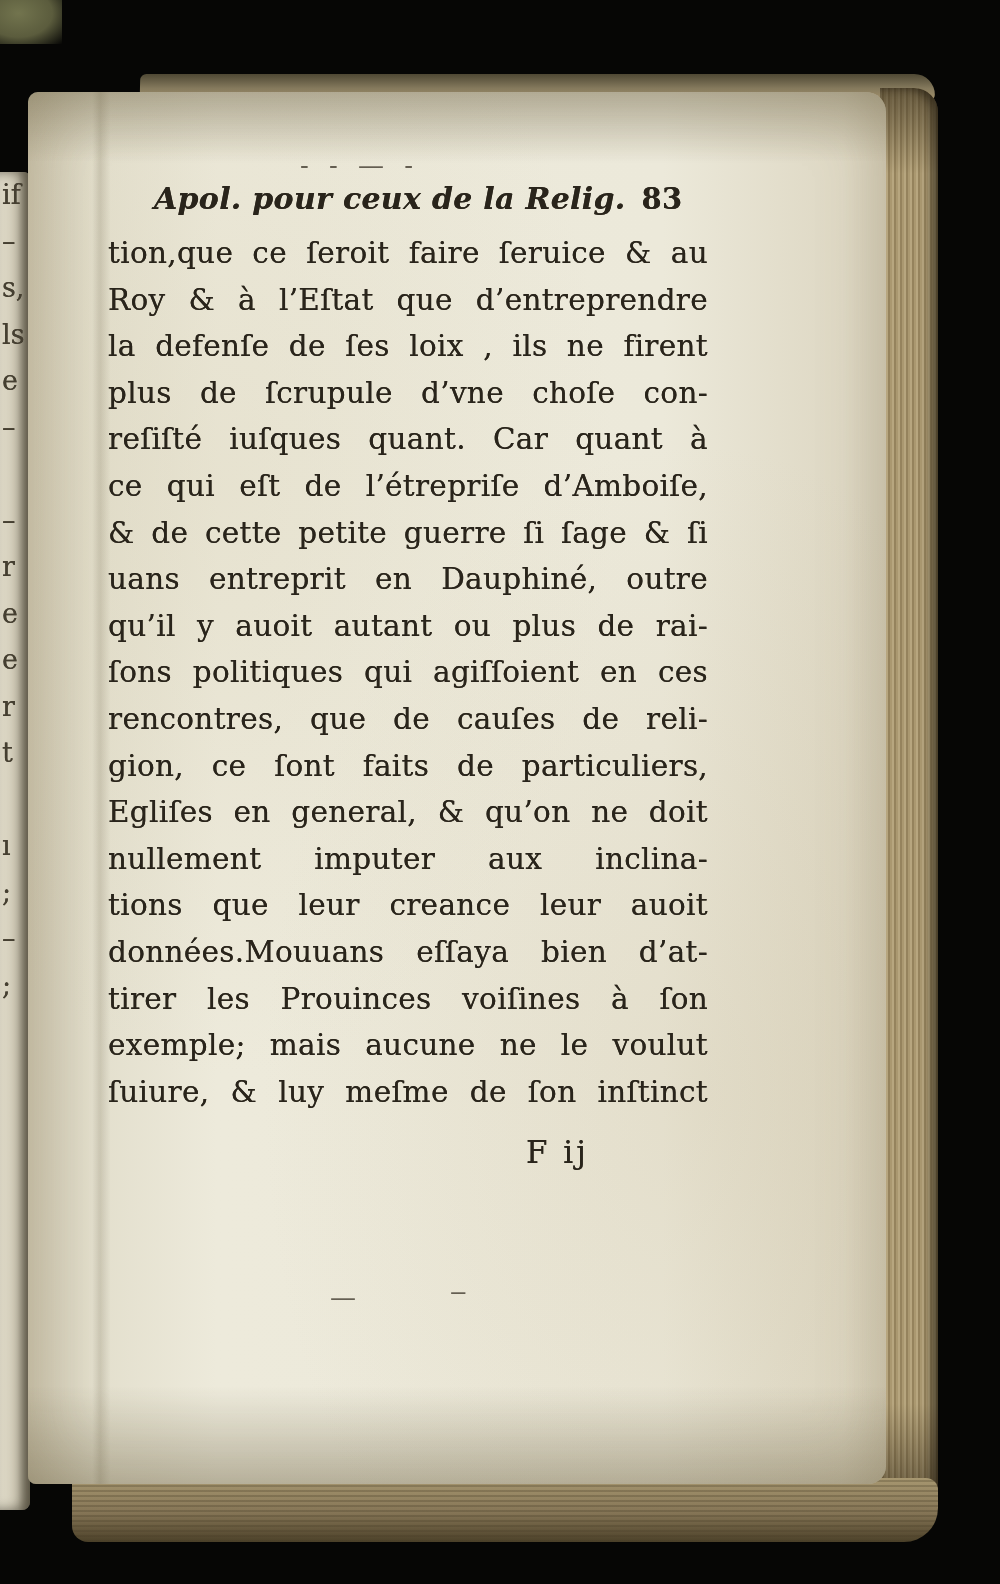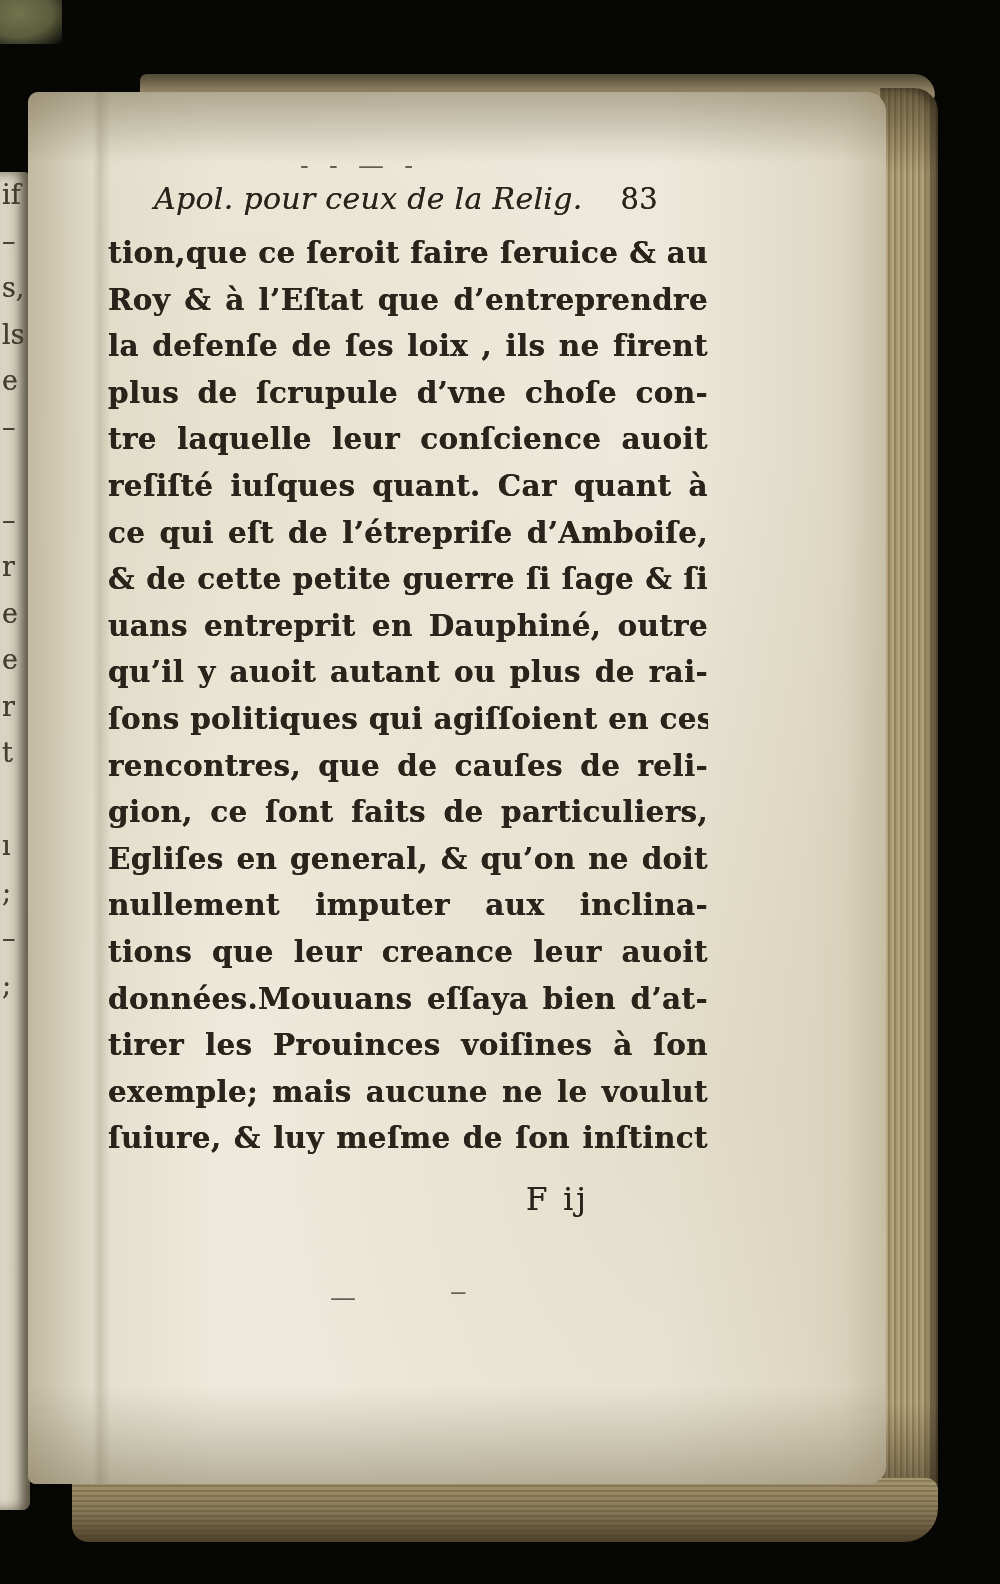--- a/index.html
+++ b/index.html
@@ -81,31 +81,31 @@
   .text-block{
     position:absolute;left:80px;top:82px;width:600px;z-index:1;
     color:#29241b;
     text-shadow:0 0 .6px rgba(42,36,24,.85);
     letter-spacing:.3px;
   }
 
   .header-row{
     display:flex;justify-content:space-between;align-items:flex-start;
     height:50px;line-height:50px;
-    padding-left:46px;padding-right:50px;
+    padding-left:46px;padding-right:50px;font-weight:bold;
   }
   .running-title{font-style:italic;font-size:30px;white-space:nowrap;}
   .page-number{font-size:29px;margin-left:16px;}
 
   .body-text{margin-top:6px;}
   .line{
     height:46.6px;line-height:46.6px;
     font-size:29.5px;
     text-align:justify;text-align-last:justify;
-    white-space:nowrap;overflow:hidden;font-weight:bold;
+    white-space:nowrap;overflow:hidden;
   }
 
   .signature-row{margin-top:12px;height:50px;line-height:50px;}
   .signature-mark{margin-left:418px;font-size:31px;letter-spacing:3px;}
 
   
   .ink-mark{position:absolute;color:rgba(55,48,36,.75);font-size:26px;z-index:2;}
   .mark-above-header{left:300px;top:150px;letter-spacing:6px;}
   .mark-bottom-left{left:330px;top:1282px;}
   .mark-bottom-mid{left:450px;top:1276px;}
@@ -149,21 +149,20 @@
       <div class="header-row">
         <span class="running-title">Apol. pour ceux de la Relig.</span>
         <span class="page-number">83</span>
       </div>
 
       <div class="body-text">
           <div class="line">tion,que ce ſeroit faire ſeruice &amp; au</div>
           <div class="line">Roy &amp; à l’Eſtat que d’entreprendre</div>
           <div class="line">la defenſe de ſes loix , ils ne firent</div>
           <div class="line">plus de ſcrupule d’vne choſe con-</div>
-          <div class="line">tre laquelle leur conſcience auoit</div>
           <div class="line">reſiſté iuſques quant. Car quant à</div>
           <div class="line">ce qui eſt de l’étrepriſe d’Amboiſe,</div>
           <div class="line">&amp; de cette petite guerre ſi ſage &amp; ſi</div>
           <div class="line">uans entreprit en Dauphiné, outre</div>
           <div class="line">qu’il y auoit autant ou plus de rai-</div>
           <div class="line">ſons politiques qui agiſſoient en ces</div>
           <div class="line">rencontres, que de cauſes de reli-</div>
           <div class="line">gion, ce ſont faits de particuliers,</div>
           <div class="line">Egliſes en general, &amp; qu’on ne doit</div>
           <div class="line">nullement imputer aux inclina-</div>

